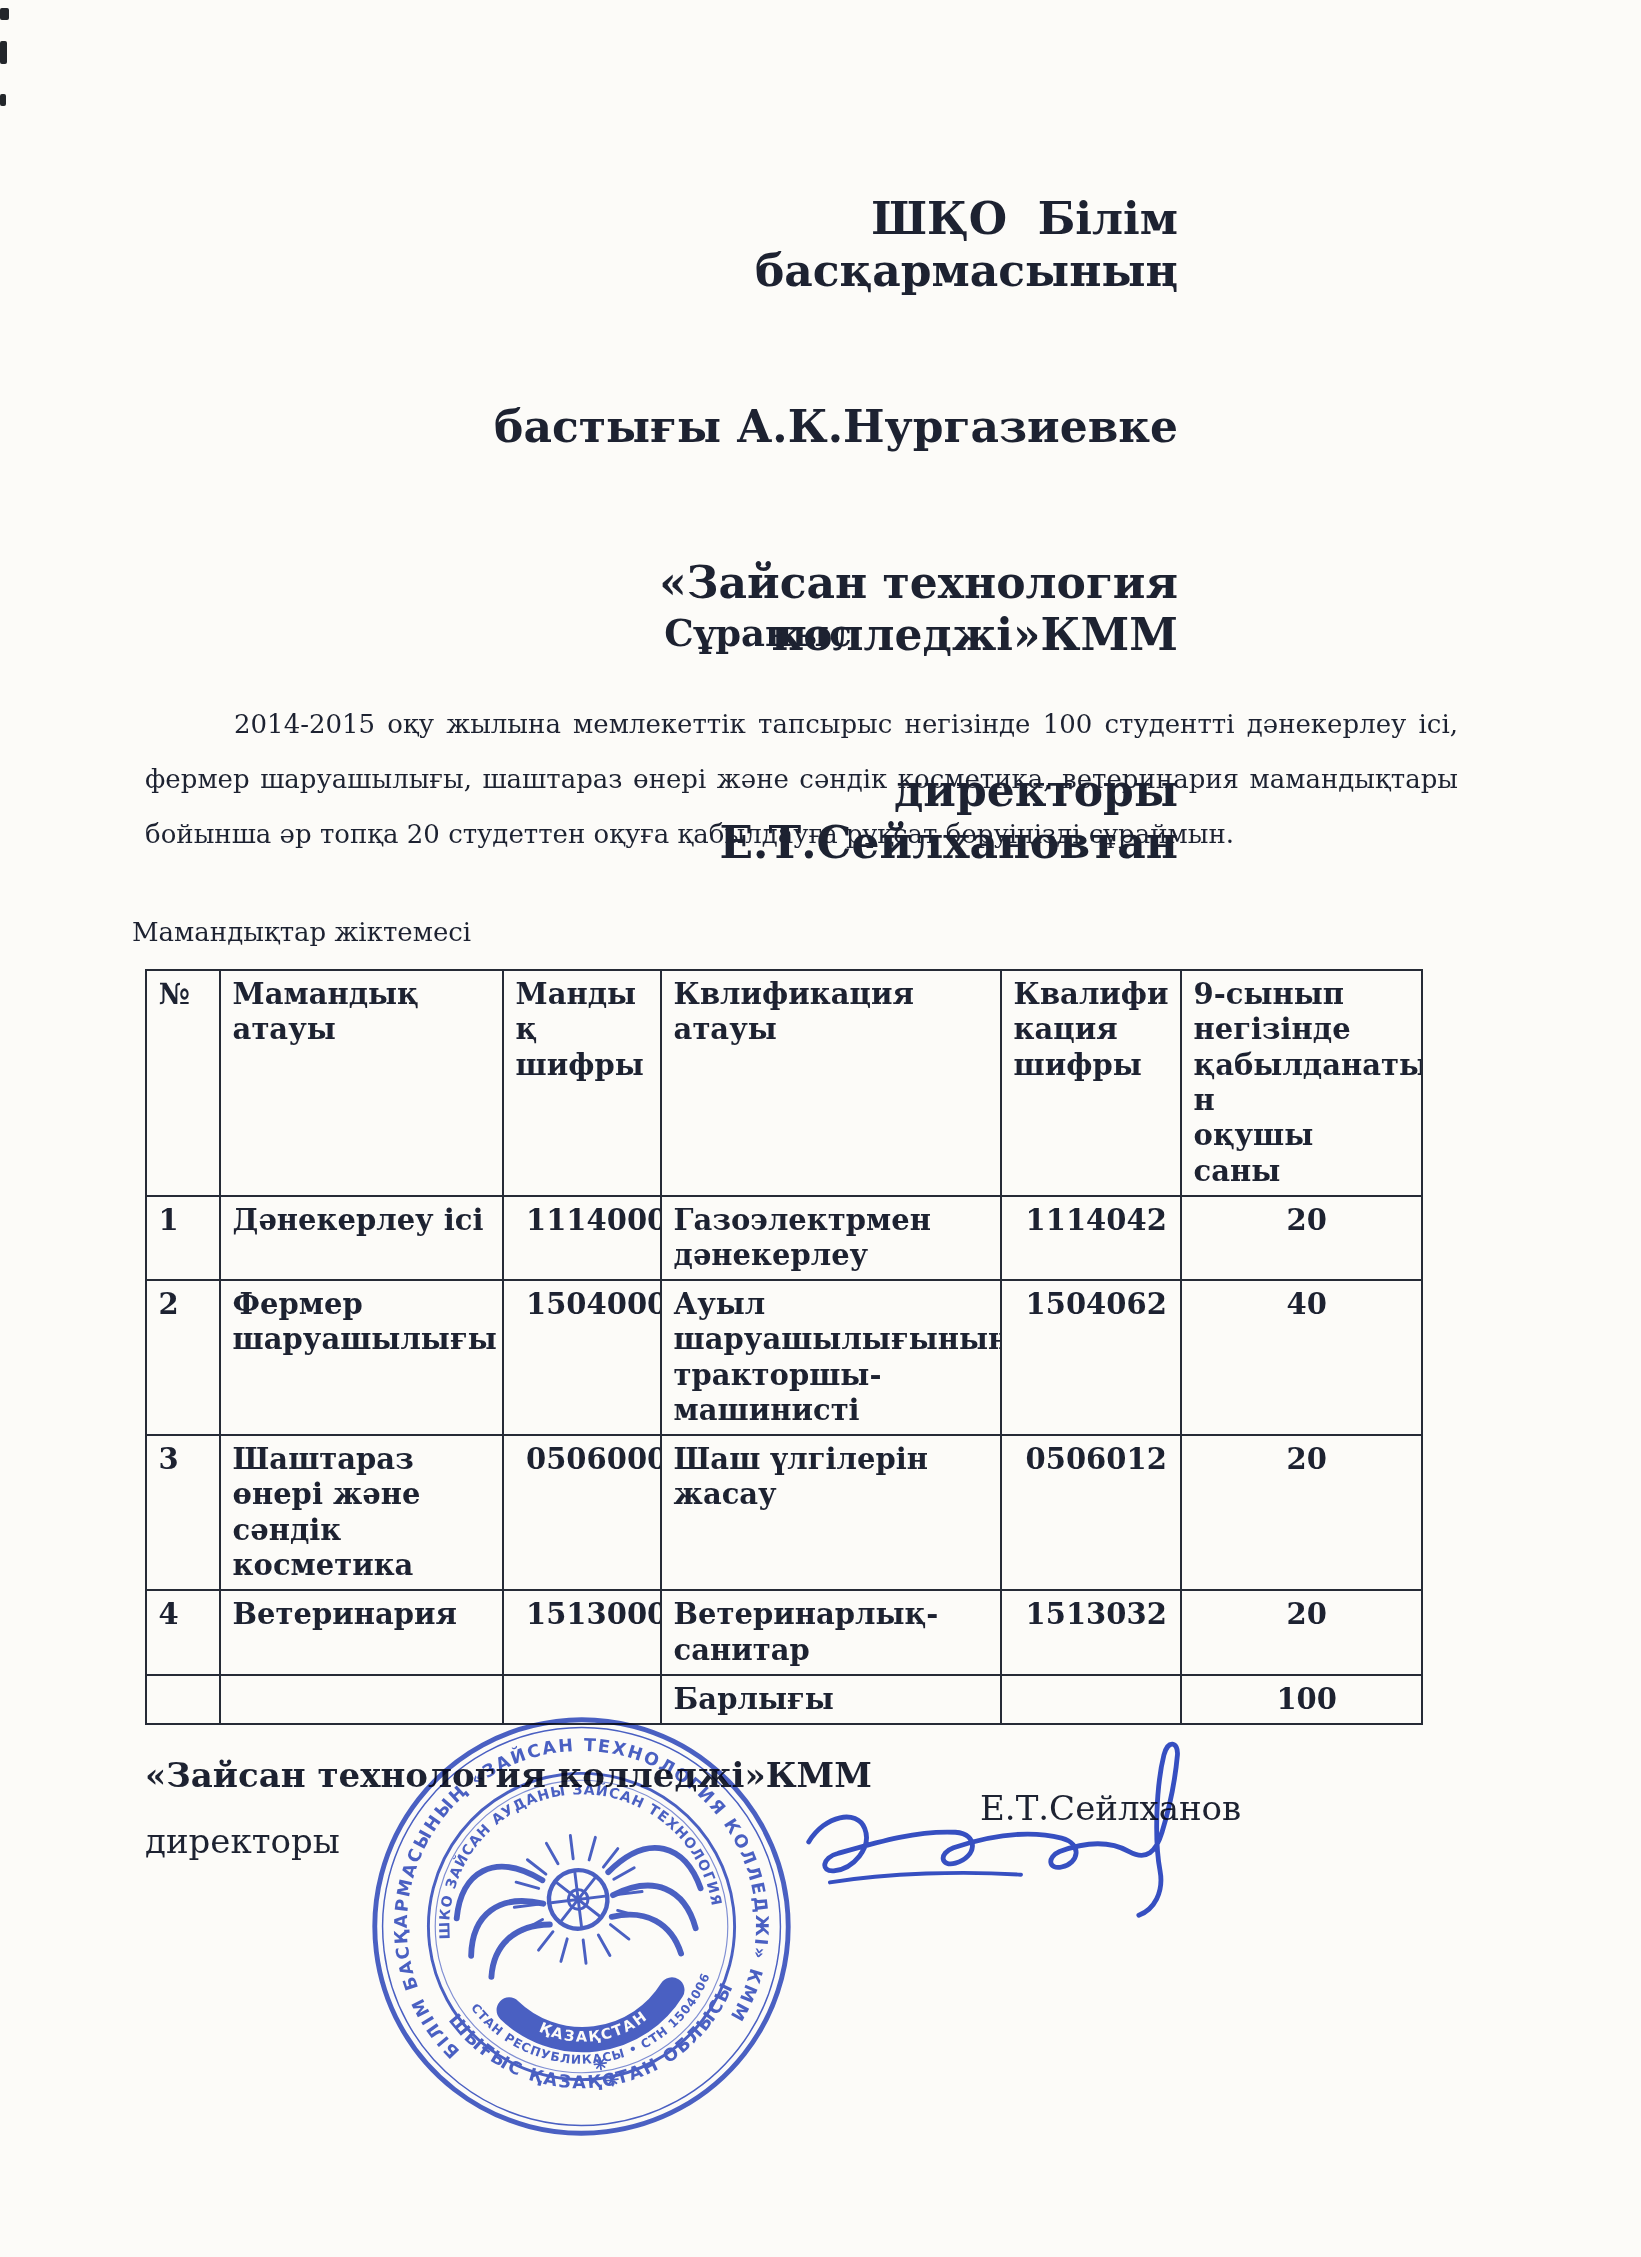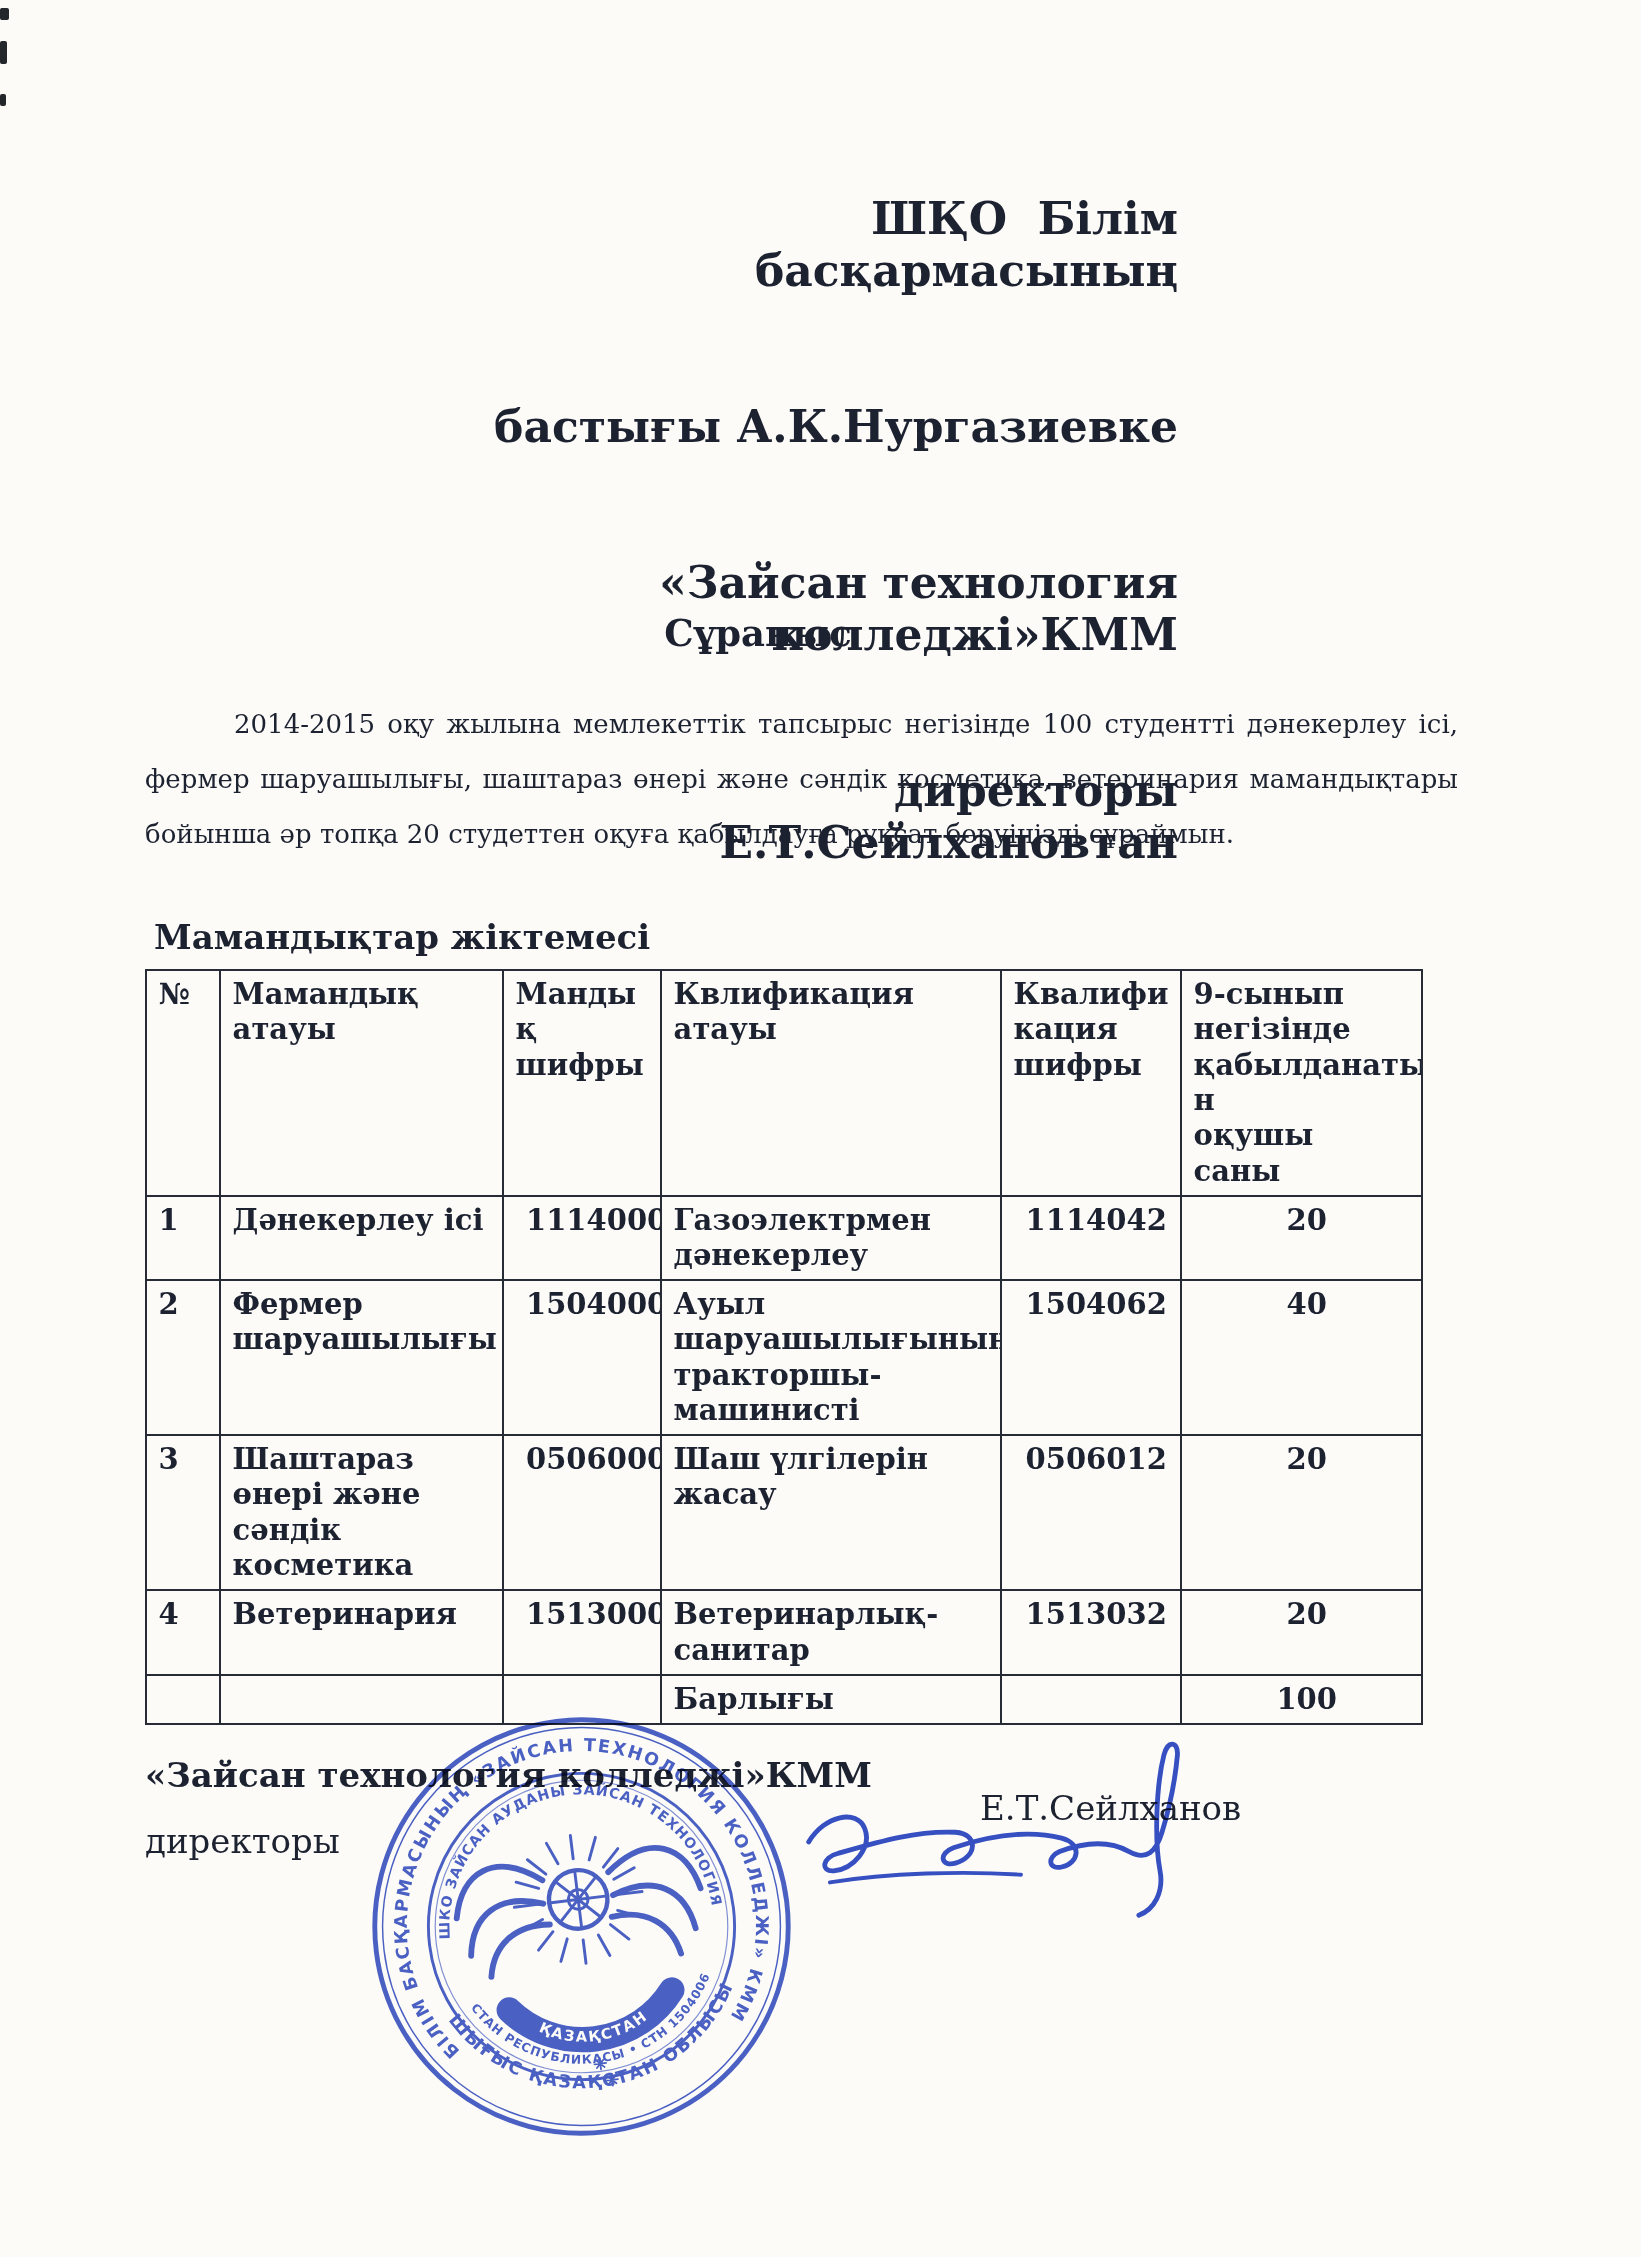--- a/index.html
+++ b/index.html
@@ -19,21 +19,21 @@
   }
   .doc-title {
     position:absolute; left:135px; top:575px; width:1246px;
     text-align:center; font-size:37px; font-weight:bold;margin-top:36px;
   }
   .body-par {
     position:absolute; left:145px; top:697px; width:1313px;
     font-size:26px; line-height:55px; text-align:justify; text-indent:89px;
   }
   .tbl-heading {
-    position:absolute; left:154px; top:917px; font-size:34px; font-weight:bold;
+    position:absolute; left:132px; top:917px; font-size:26px; font-weight:normal;
   }
   table.specialties {
     position:absolute; left:145px; top:969px; width:1276px;
     border-collapse:collapse; table-layout:fixed;
     font-size:29px; font-weight:bold; color:var(--ink,#1d2231);
   }
   table.specialties th, table.specialties td {
     border:2.4px solid #262b36; vertical-align:top;
     padding:5.8px 11.6px; line-height:1.22; white-space:pre-wrap;
     text-align:left; font-weight:bold; overflow:hidden;

